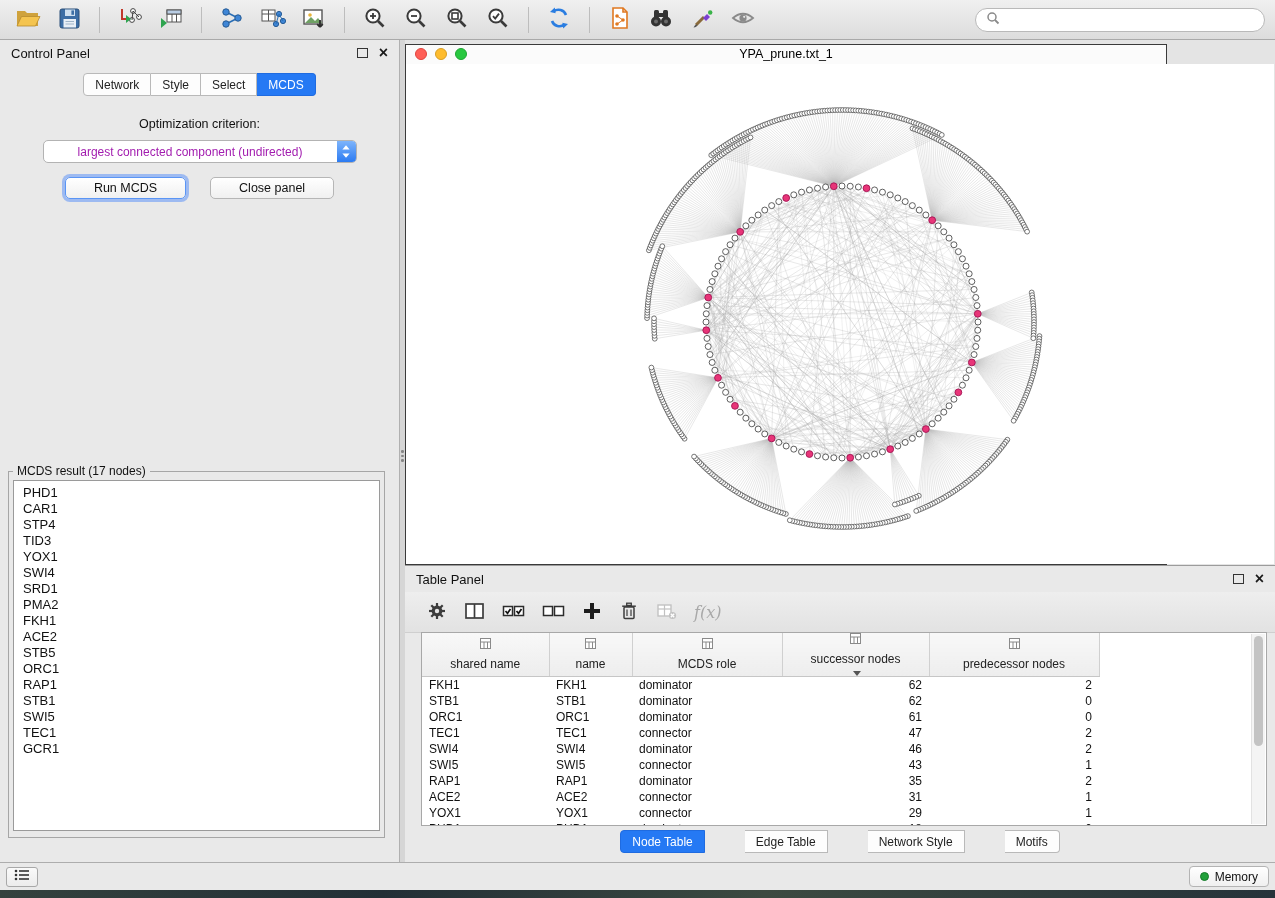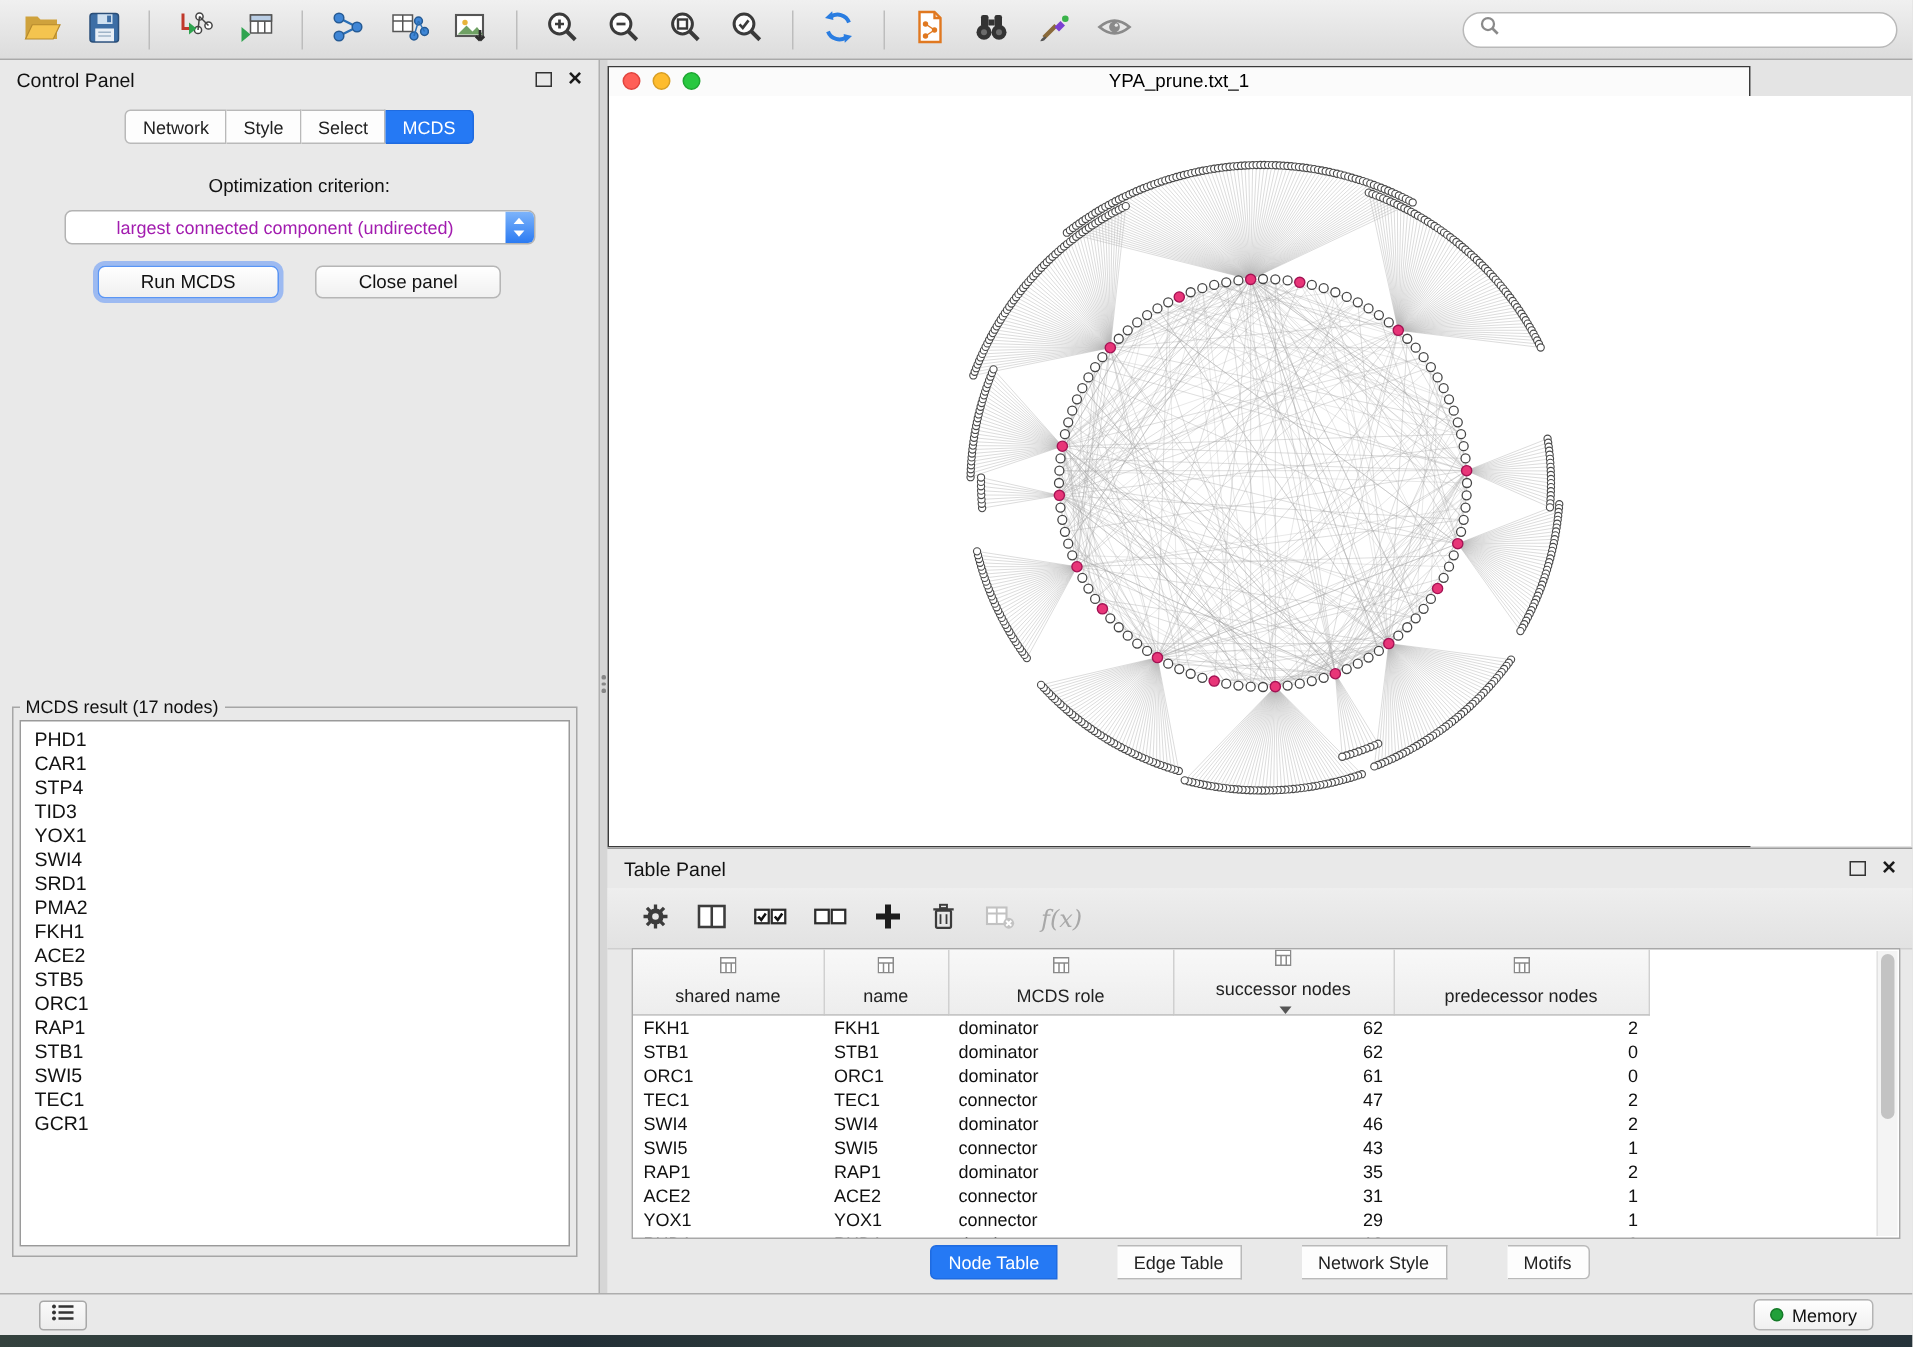--- a/index.html
+++ b/index.html
@@ -85,21 +85,21 @@
   table.data td{height:16px;font-size:12px;color:#111;padding:0 7px;
     white-space:nowrap;overflow:hidden;}
   td.num{text-align:right;padding-right:15px;}
   .v-scrollbar{position:absolute;top:1px;right:1px;bottom:1px;width:13px;
     background:#f4f4f4;border-left:1px solid #e2e2e2;}
   .v-thumb{position:absolute;top:2px;left:2px;width:9px;height:58%;
     background:#c3c3c3;border-radius:5px;}
   .table-tabs{position:absolute;left:0;right:0;bottom:9px;display:flex;justify-content:center;}
   
   .status-bar{position:absolute;left:0;top:862px;width:100%;height:28px;background:#e9e9e9;
-    border-top:1px solid #adadad;display:flex;align-items:center;padding:0 26px;
+    border-top:1px solid #adadad;display:flex;align-items:center;padding:0 6px;
     box-sizing:border-box;}
   .menu-btn{width:32px;height:20px;border:1px solid #a8a8a8;border-radius:3px;
     background:linear-gradient(#fafafa,#ececec);display:flex;align-items:center;
     justify-content:center;padding:0;cursor:pointer;}
   .memory-btn{margin-left:auto;height:21px;border:1px solid #b4b4b4;border-radius:4px;
     background:linear-gradient(#ffffff,#f0f0f0);display:flex;align-items:center;gap:6px;
     padding:0 10px;font-size:12px;color:#111;cursor:pointer;
     font-family:"Liberation Sans",sans-serif;}
   .mem-dot{width:9px;height:9px;border-radius:50%;background:#21a03a;
     border:1px solid #157a28;box-sizing:border-box;}

